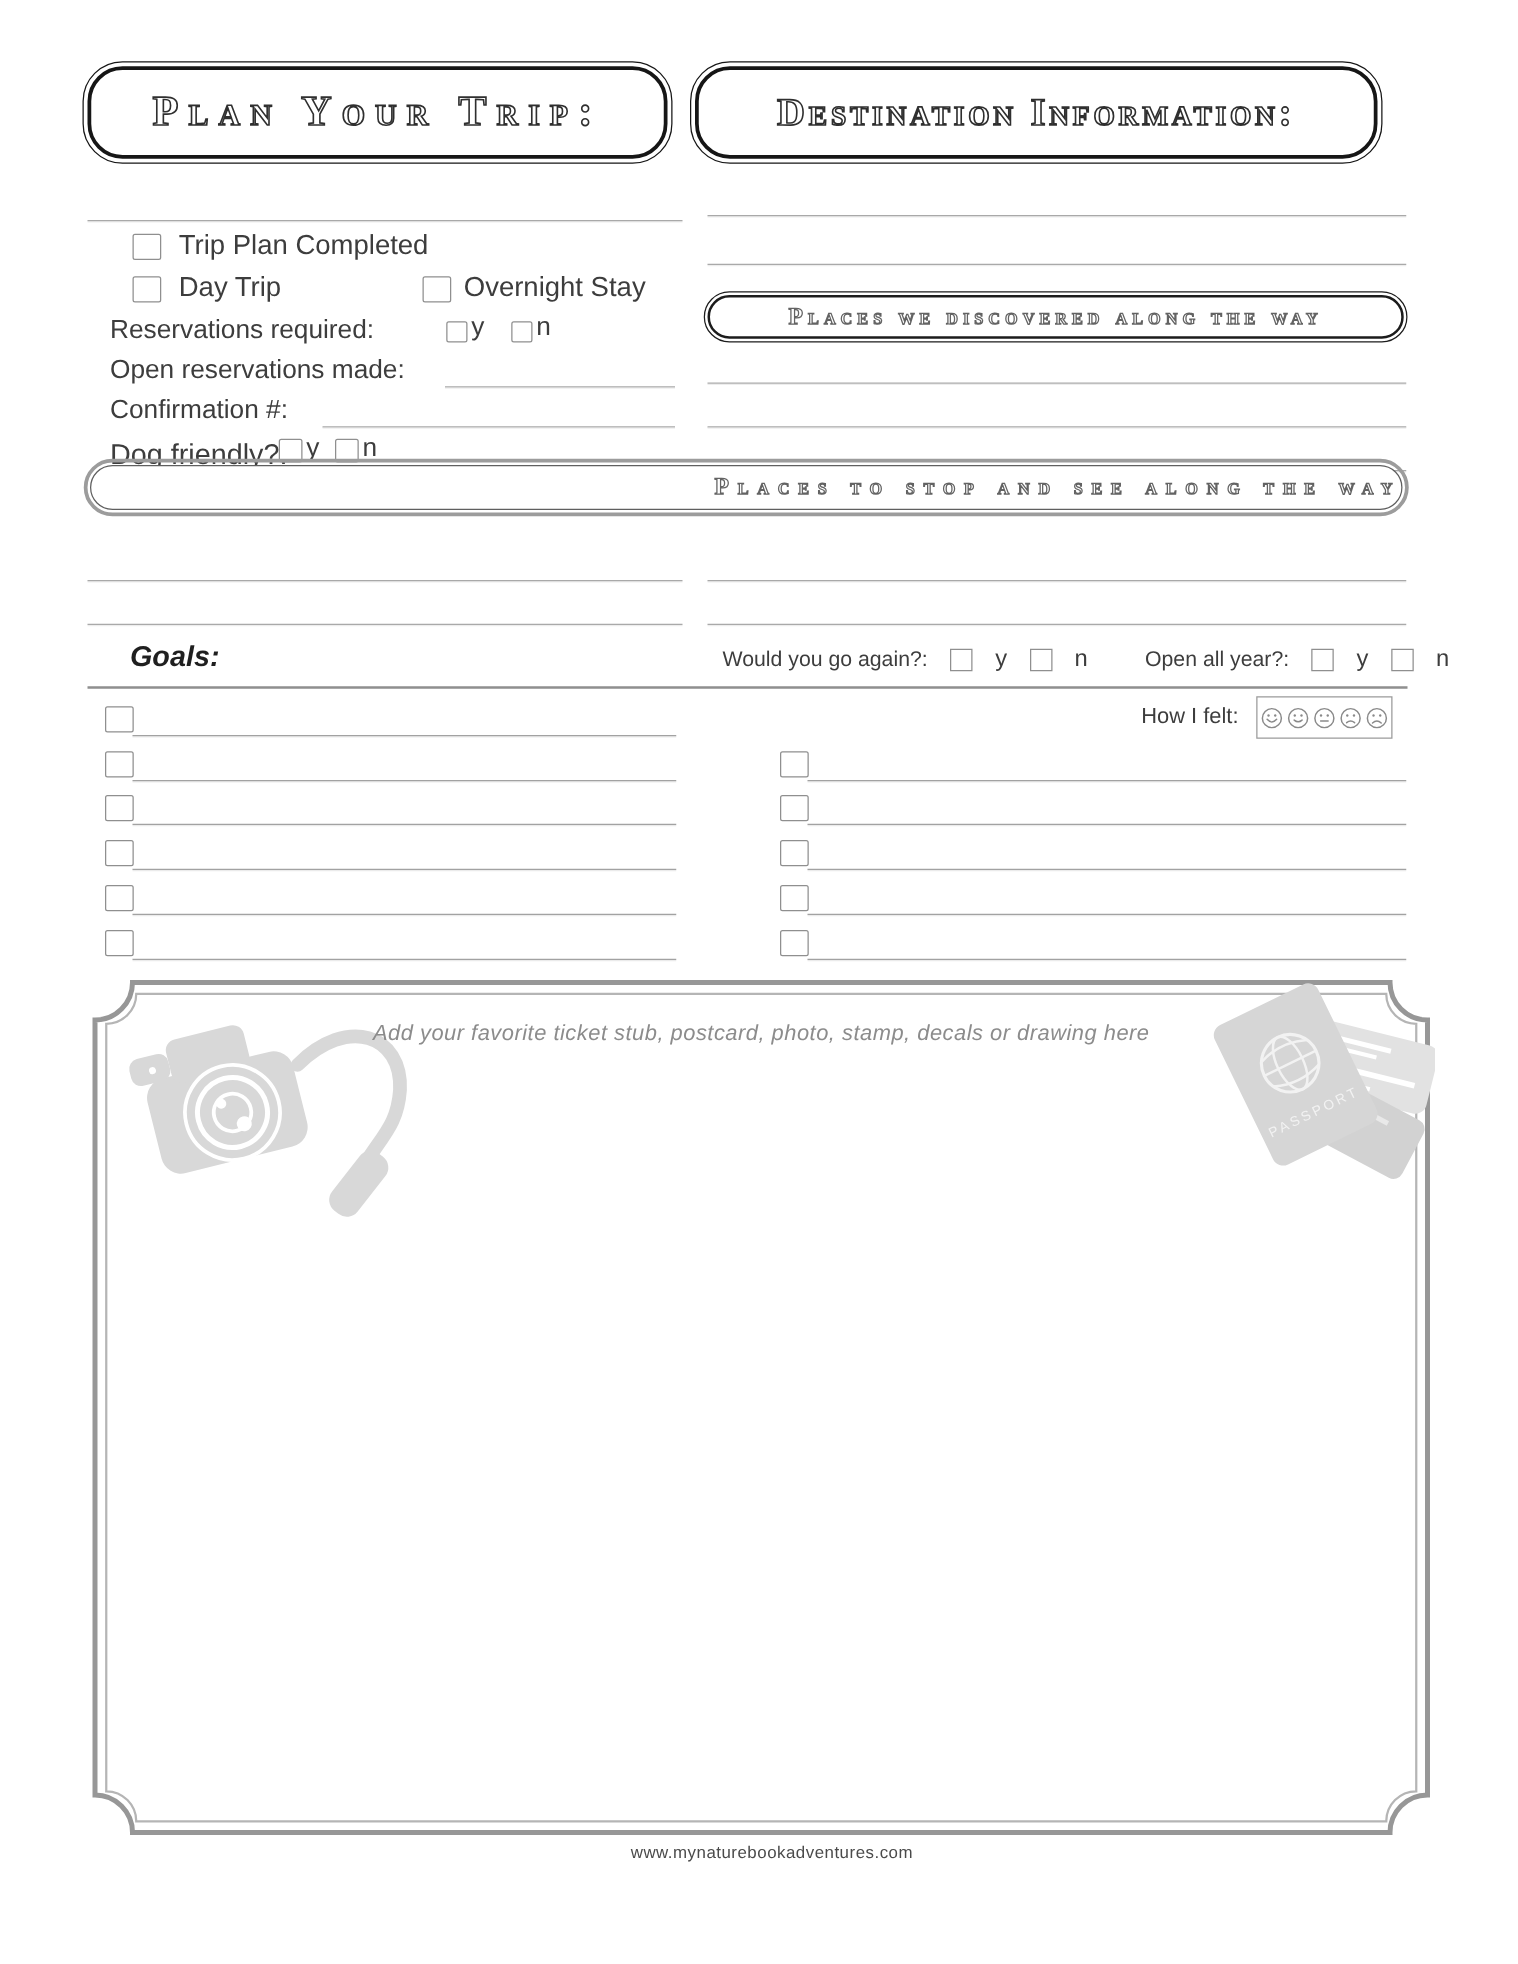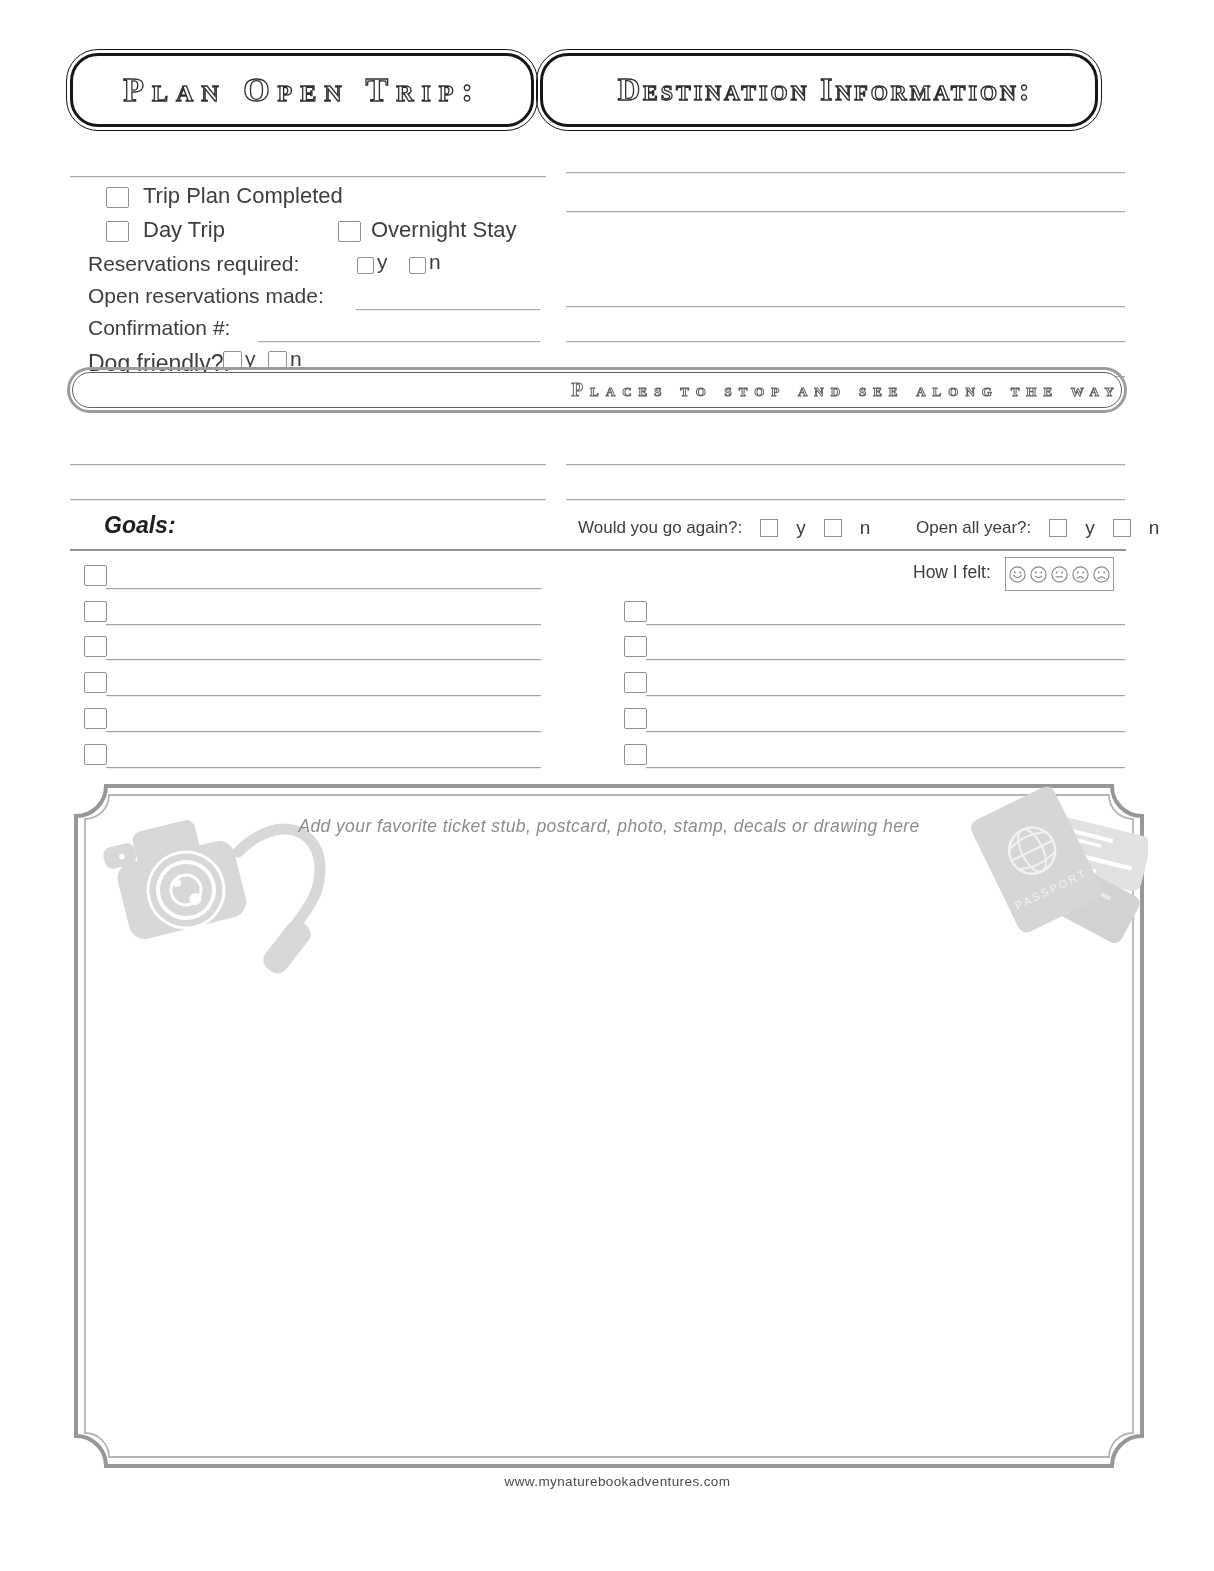--- a/index.html
+++ b/index.html
@@ -44,23 +44,23 @@
   .prompt{position:absolute;text-align:center;font-style:italic;font-size:17.5px;
           color:#8c8c8c;letter-spacing:0.4px;}
   .footer{position:absolute;left:0;right:0;text-align:center;font-size:13.5px;color:#4a4a4a;letter-spacing:0.4px;}
 </style>
 </head>
 <body>
 
 <div id="page">
 
   <div class="titlebox" style="left:70px;top:53px;width:458px;height:68px;">
-    <span class="engraved" style="font-size:34px;letter-spacing:8px;">Plan Open Trip:</span>
-  </div>
-  <div class="titlebox" style="left:540px;top:53px;width:540px;height:68px;padding-left:12px;">
+    <span class="engraved" style="font-size:34px;letter-spacing:8px;">Plan Your Trip:</span>
+  </div>
+  <div class="titlebox" style="left:556px;top:53px;width:540px;height:68px;">
     <span class="engraved" style="font-size:31px;letter-spacing:3px;">Destination Information:</span>
   </div>
 
   <div class="wline" style="left:70px;top:176px;width:476px;"></div>
 
   <div class="cb lg" style="left:106px;top:187px;"></div>
   <span class="lbl fs22" style="left:143px;top:183px;">Trip Plan Completed</span>
 
   <div class="cb lg" style="left:106px;top:221px;"></div>
   <span class="lbl fs22" style="left:143px;top:217px;">Day Trip</span>
@@ -81,20 +81,23 @@
 
   <span class="lbl fs19" style="left:88px;top:350px;">Dog friendly?:</span>
   <div class="cb md" style="left:223px;top:351px;"></div>
   <span class="lbl fs21" style="left:245px;top:347px;">y</span>
   <div class="cb md" style="left:268px;top:351px;"></div>
   <span class="lbl fs21" style="left:290px;top:347px;">n</span>
 
   <div class="wline" style="left:566px;top:172px;width:559px;"></div>
   <div class="wline" style="left:566px;top:211px;width:559px;"></div>
 
+  <div class="pillbox" style="left:566px;top:236px;width:553px;height:31px;">
+    <span class="engraved gray" style="font-size:19px;letter-spacing:4px;">Places we discovered along the way</span>
+  </div>
 
   <div class="wline" style="left:566px;top:306px;width:559px;"></div>
   <div class="wline" style="left:566px;top:341px;width:559px;"></div>
   <div class="wline" style="left:566px;top:376px;width:559px;"></div>
 
   <div class="banner" style="left:72px;top:372px;width:1048px;height:34px;justify-content:flex-end;">
     <span class="engraved gray" style="font-size:19px;letter-spacing:7px;">Places to stop and see along the way</span>
   </div>
 
   <div class="wline" style="left:70px;top:464px;width:476px;"></div>

